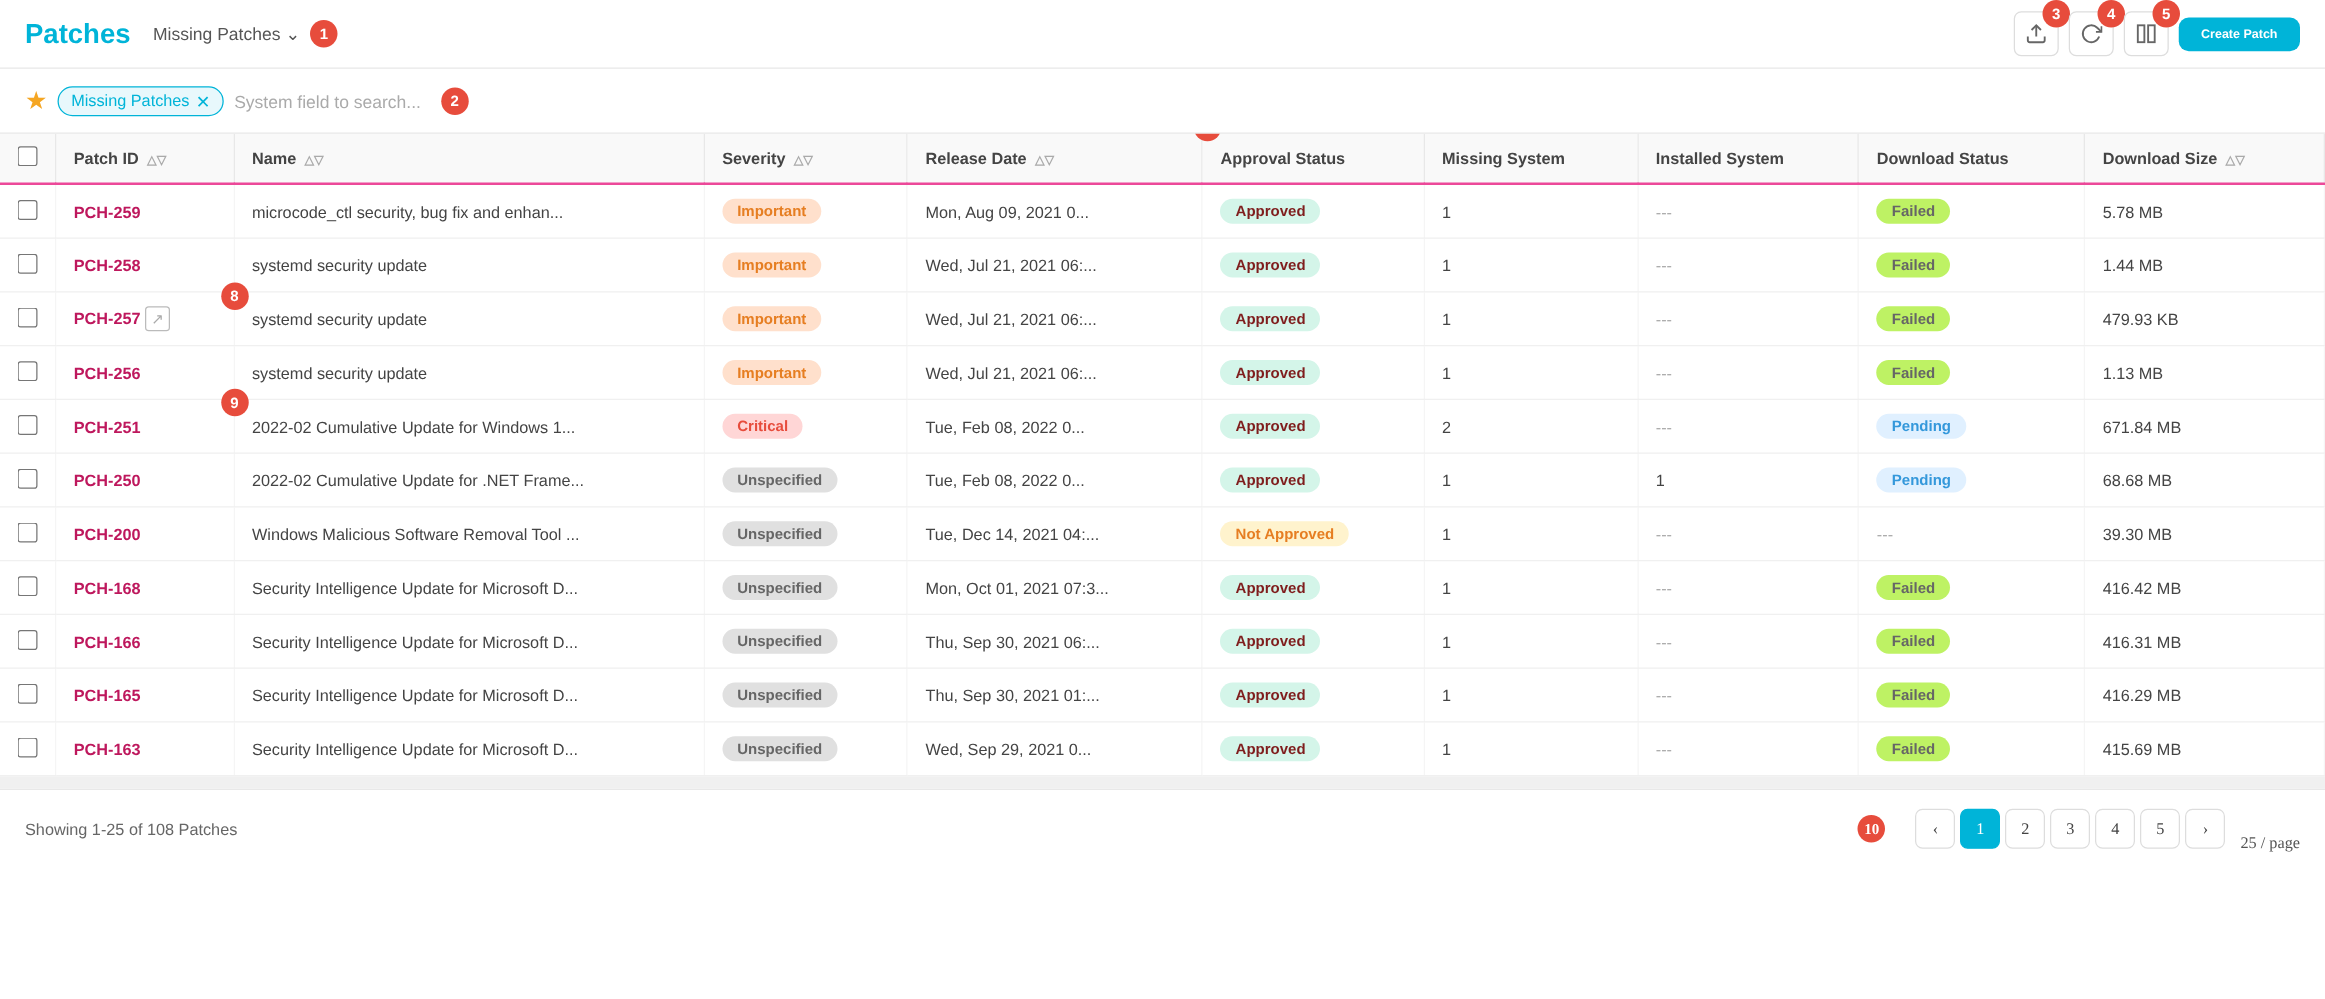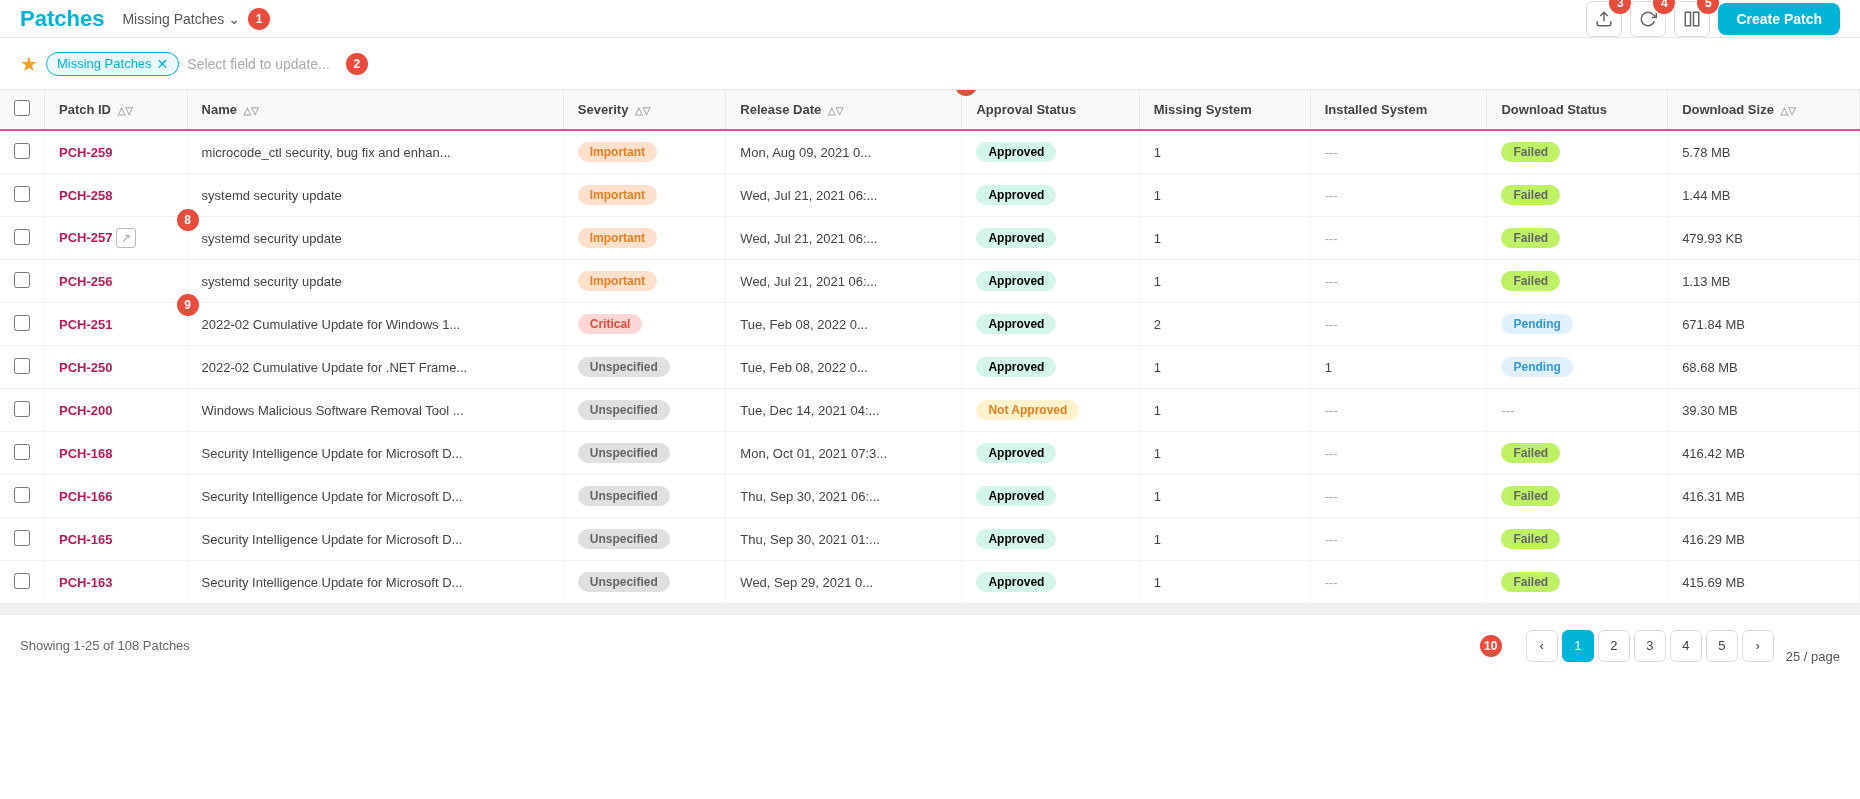--- a/index.html
+++ b/index.html
@@ -1,21 +1,21 @@
 <!DOCTYPE html>
 <html><head>
   <meta charset="utf-8">
   <style>
     * { box-sizing: border-box; margin: 0; padding: 0; }
     body { font-family: -apple-system, BlinkMacSystemFont, 'Segoe UI', sans-serif; font-size: 13px; background: #fff; color: #333; }
 
     
     .top-bar {
       display: flex; align-items: center; justify-content: space-between;
-      padding: 10px 20px; border-bottom: 1px solid #e8e8e8; height: 38px;
+      padding: 10px 20px; border-bottom: 1px solid #e8e8e8; height: 55px;
     }
     .top-bar-left { display: flex; align-items: center; gap: 10px; }
     .app-title { font-size: 22px; font-weight: 700; color: #00b4d8; }
     .view-selector {
       display: flex; align-items: center; gap: 4px;
       font-size: 14px; color: #555; cursor: pointer; padding: 4px 8px;
       border-radius: 4px;
     }
     .badge-num {
       background: #e74c3c; color: #fff; border-radius: 50%;
@@ -23,21 +23,21 @@
       font-size: 12px; font-weight: 700; margin-left: 4px;
     }
     .top-bar-right { display: flex; align-items: center; gap: 8px; }
     .icon-btn {
       width: 36px; height: 36px; border: 1px solid #ddd; border-radius: 6px;
       display: flex; align-items: center; justify-content: center;
       cursor: pointer; background: #fff; color: #666; font-size: 16px;
     }
     .create-btn {
       background: #00b4d8; color: #fff; border: none; border-radius: 8px;
-      padding: 8px 18px; font-size: 14px; font-weight: 600; cursor: pointer;
+      padding: 8px 18px; font-size: 10px; font-weight: 600; cursor: pointer;
     }
 
     
     .filter-bar {
       display: flex; align-items: center; gap: 8px;
       padding: 10px 20px; border-bottom: 1px solid #e8e8e8; height: 52px;
     }
     .star-icon { color: #f5a623; font-size: 20px; cursor: pointer; }
     .filter-tag {
       display: flex; align-items: center; gap: 5px;
@@ -67,36 +67,36 @@
       border-right: 1px solid #f5f5f5; font-size: 13px; color: #444;
     }
     .patch-link { color: #be185d; font-weight: 600; cursor: pointer; text-decoration: none; }
     .badge {
       display: inline-block; padding: 3px 12px; border-radius: 20px;
       font-size: 12px; font-weight: 600; white-space: nowrap;
     }
     .badge-important { background: #ffe0cc; color: #e67e22; }
     .badge-critical { background: #ffd6d6; color: #e74c3c; }
     .badge-unspecified { background: #e0e0e0; color: #666; }
-    .badge-approved { background: #d4f5e9; color: #000000; }
+    .badge-approved { background: #d4f5e9; color: #7f1d1d; }
     .badge-not-approved { background: #fff3cd; color: #e67e22; }
     .badge-failed { background: #bef264; color: #666; }
     .badge-pending { background: #e0f0ff; color: #3498db; }
     .dash { color: #aaa; }
 
     
     .cb { width: 16px; height: 16px; cursor: pointer; }
 
     
     .footer {
       display: flex; align-items: center; justify-content: space-between;
       padding: 12px 20px; border-top: 1px solid #e8e8e8; background: #fff;
     }
     .footer-count { color: #666; font-size: 13px; }
-    .pagination { display: flex; align-items: center; gap: 4px; }
+    .pagination { display: flex; align-items: center; gap: 4px; font-family: Liberation Serif, serif; }
     .page-btn {
       min-width: 32px; height: 32px; border: 1px solid #ddd; background: #fff;
       border-radius: 6px; display: flex; align-items: center; justify-content: center;
       cursor: pointer; font-size: 13px; color: #444; padding: 0 6px;
     }
     .page-btn.active { background: #00b4d8; color: #fff; border-color: #00b4d8; }
     .page-size { font-size: 13px; color: #555; cursor: pointer; margin-left: 8px; }
 
     .scrollbar-row { height: 10px; background: #f0f0f0; }
 
@@ -149,21 +149,21 @@
     <button class="create-btn" style="position:relative;">Create Patch</button>
   </div>
 </div>
 
 <div class="filter-bar">
   <span class="star-icon">★</span>
   <div class="filter-tag">
     <span>Missing Patches</span>
     <span class="close">✕</span>
   </div>
-  <span class="search-placeholder">Select field to update...</span>
+  <span class="search-placeholder">System field to search...</span>
   <span class="badge-2" style="margin-left:8px;">2</span>
 </div>
 
 <div class="table-container">
   <table>
     <thead>
       <tr>
         <th class="th-checkbox">
           <input type="checkbox" class="cb" style="">
         </th>

